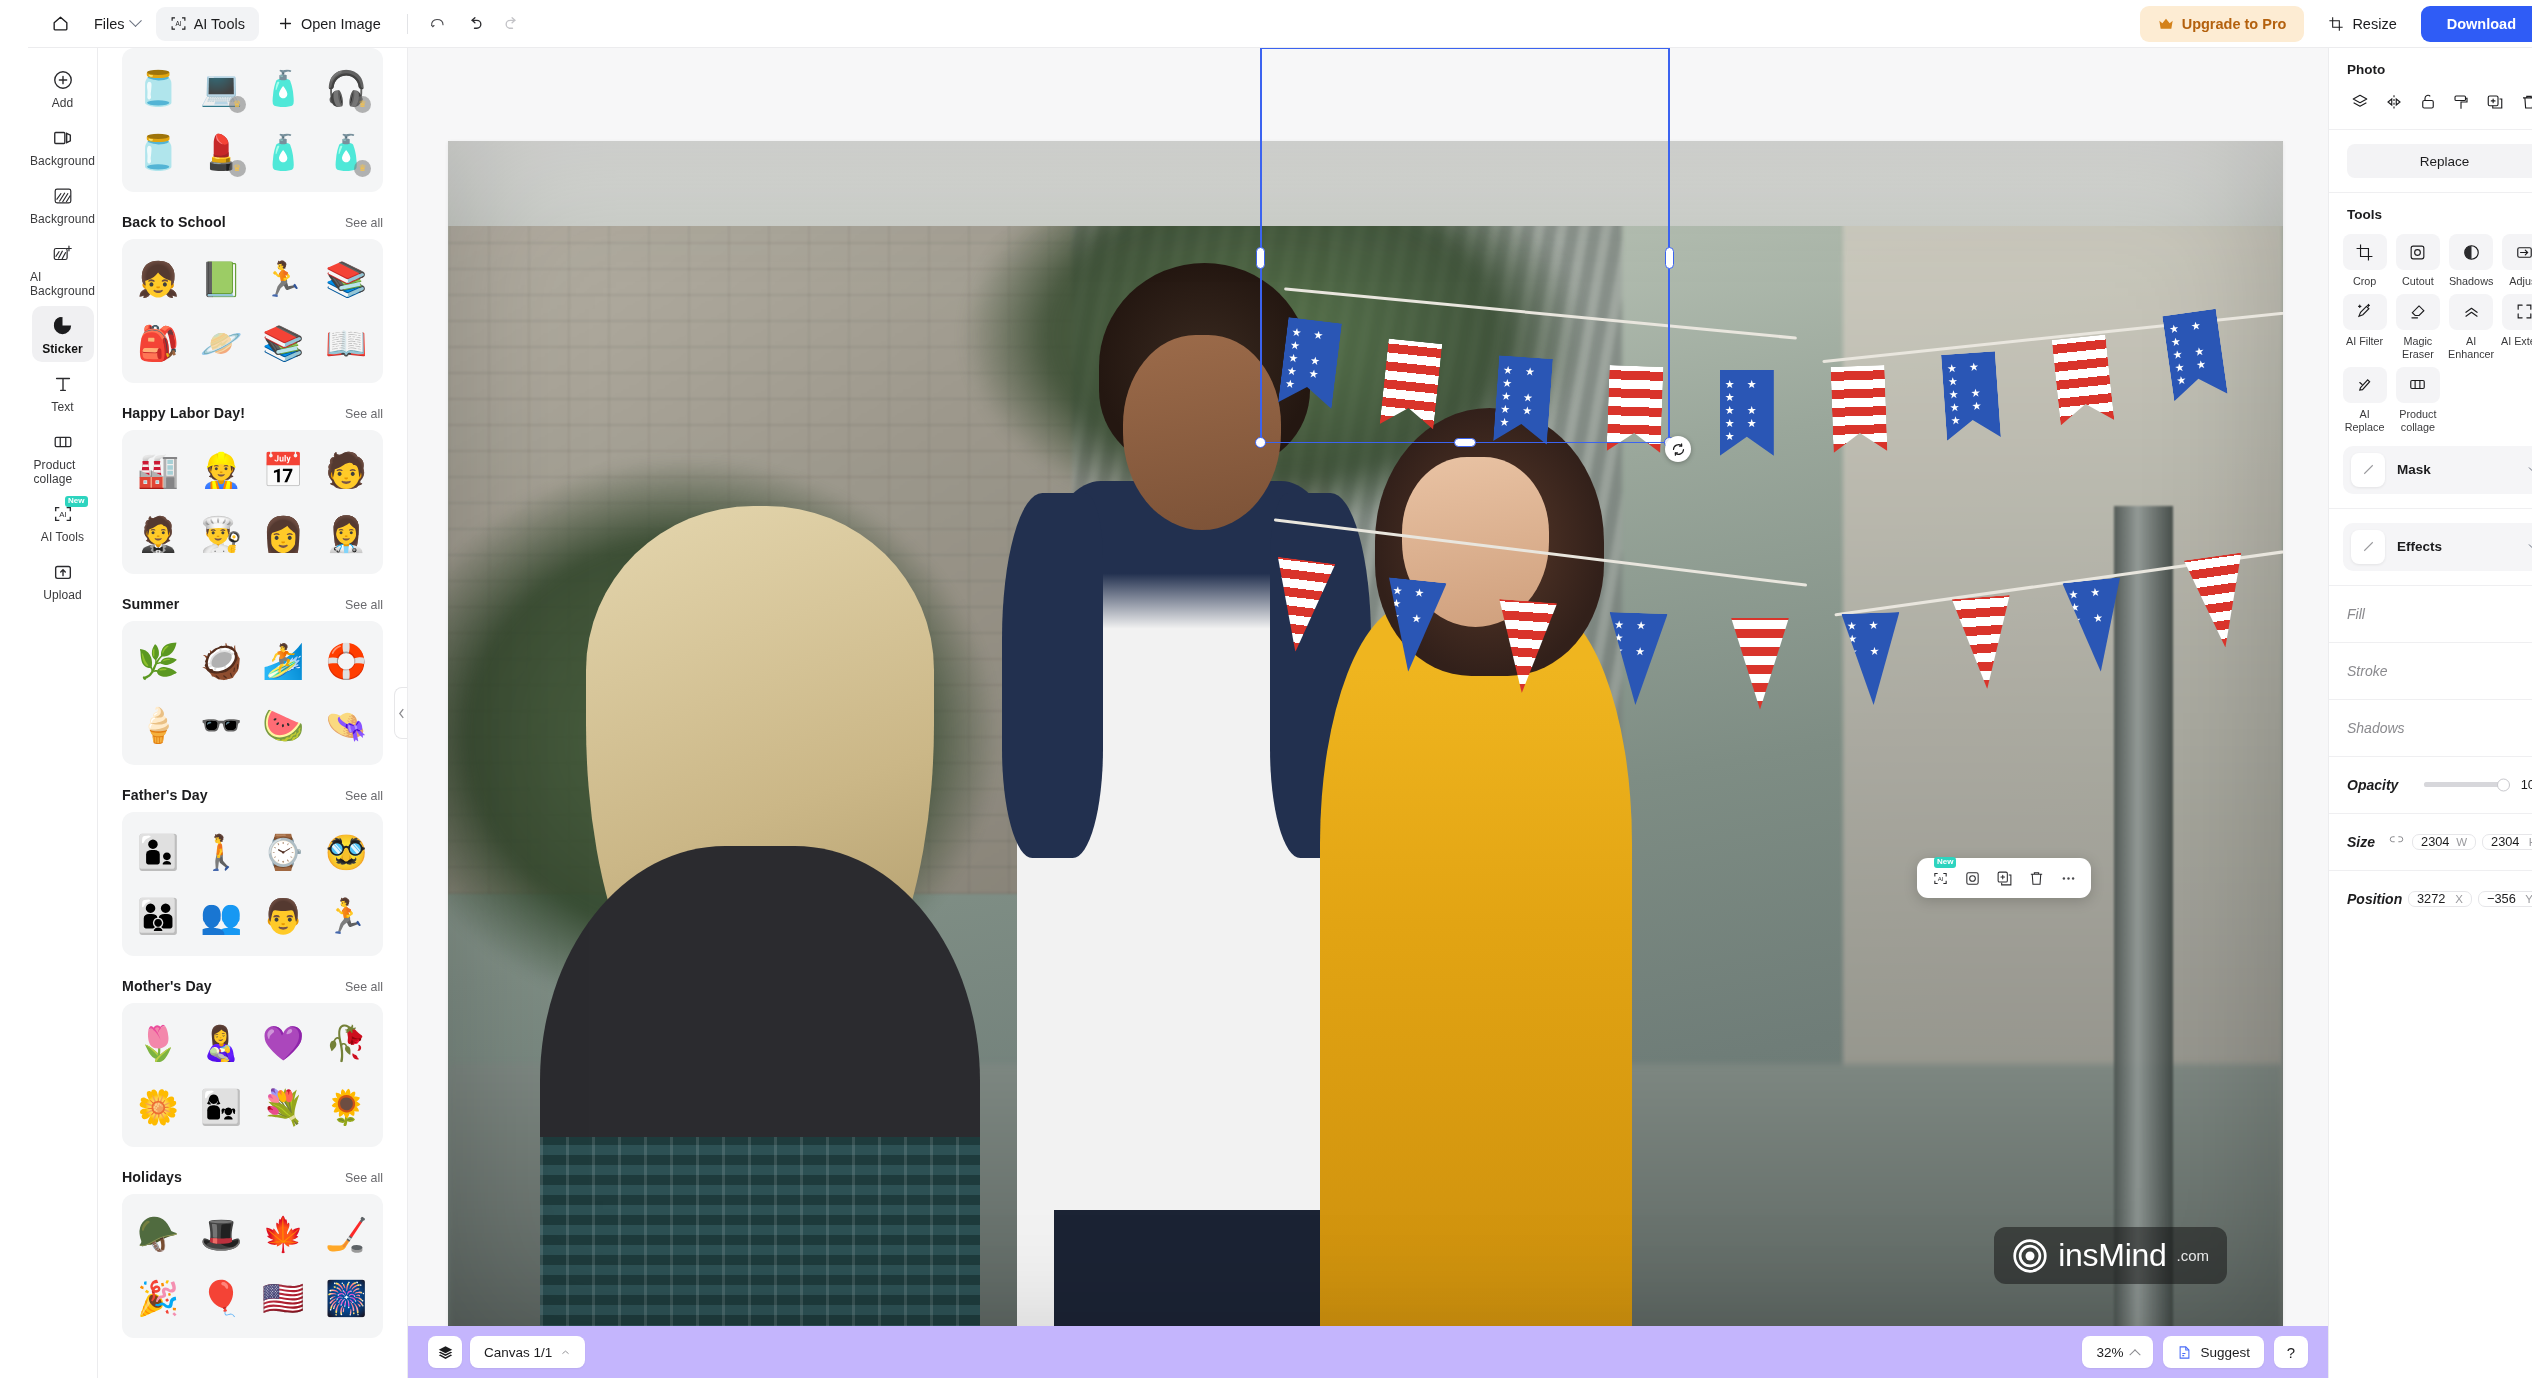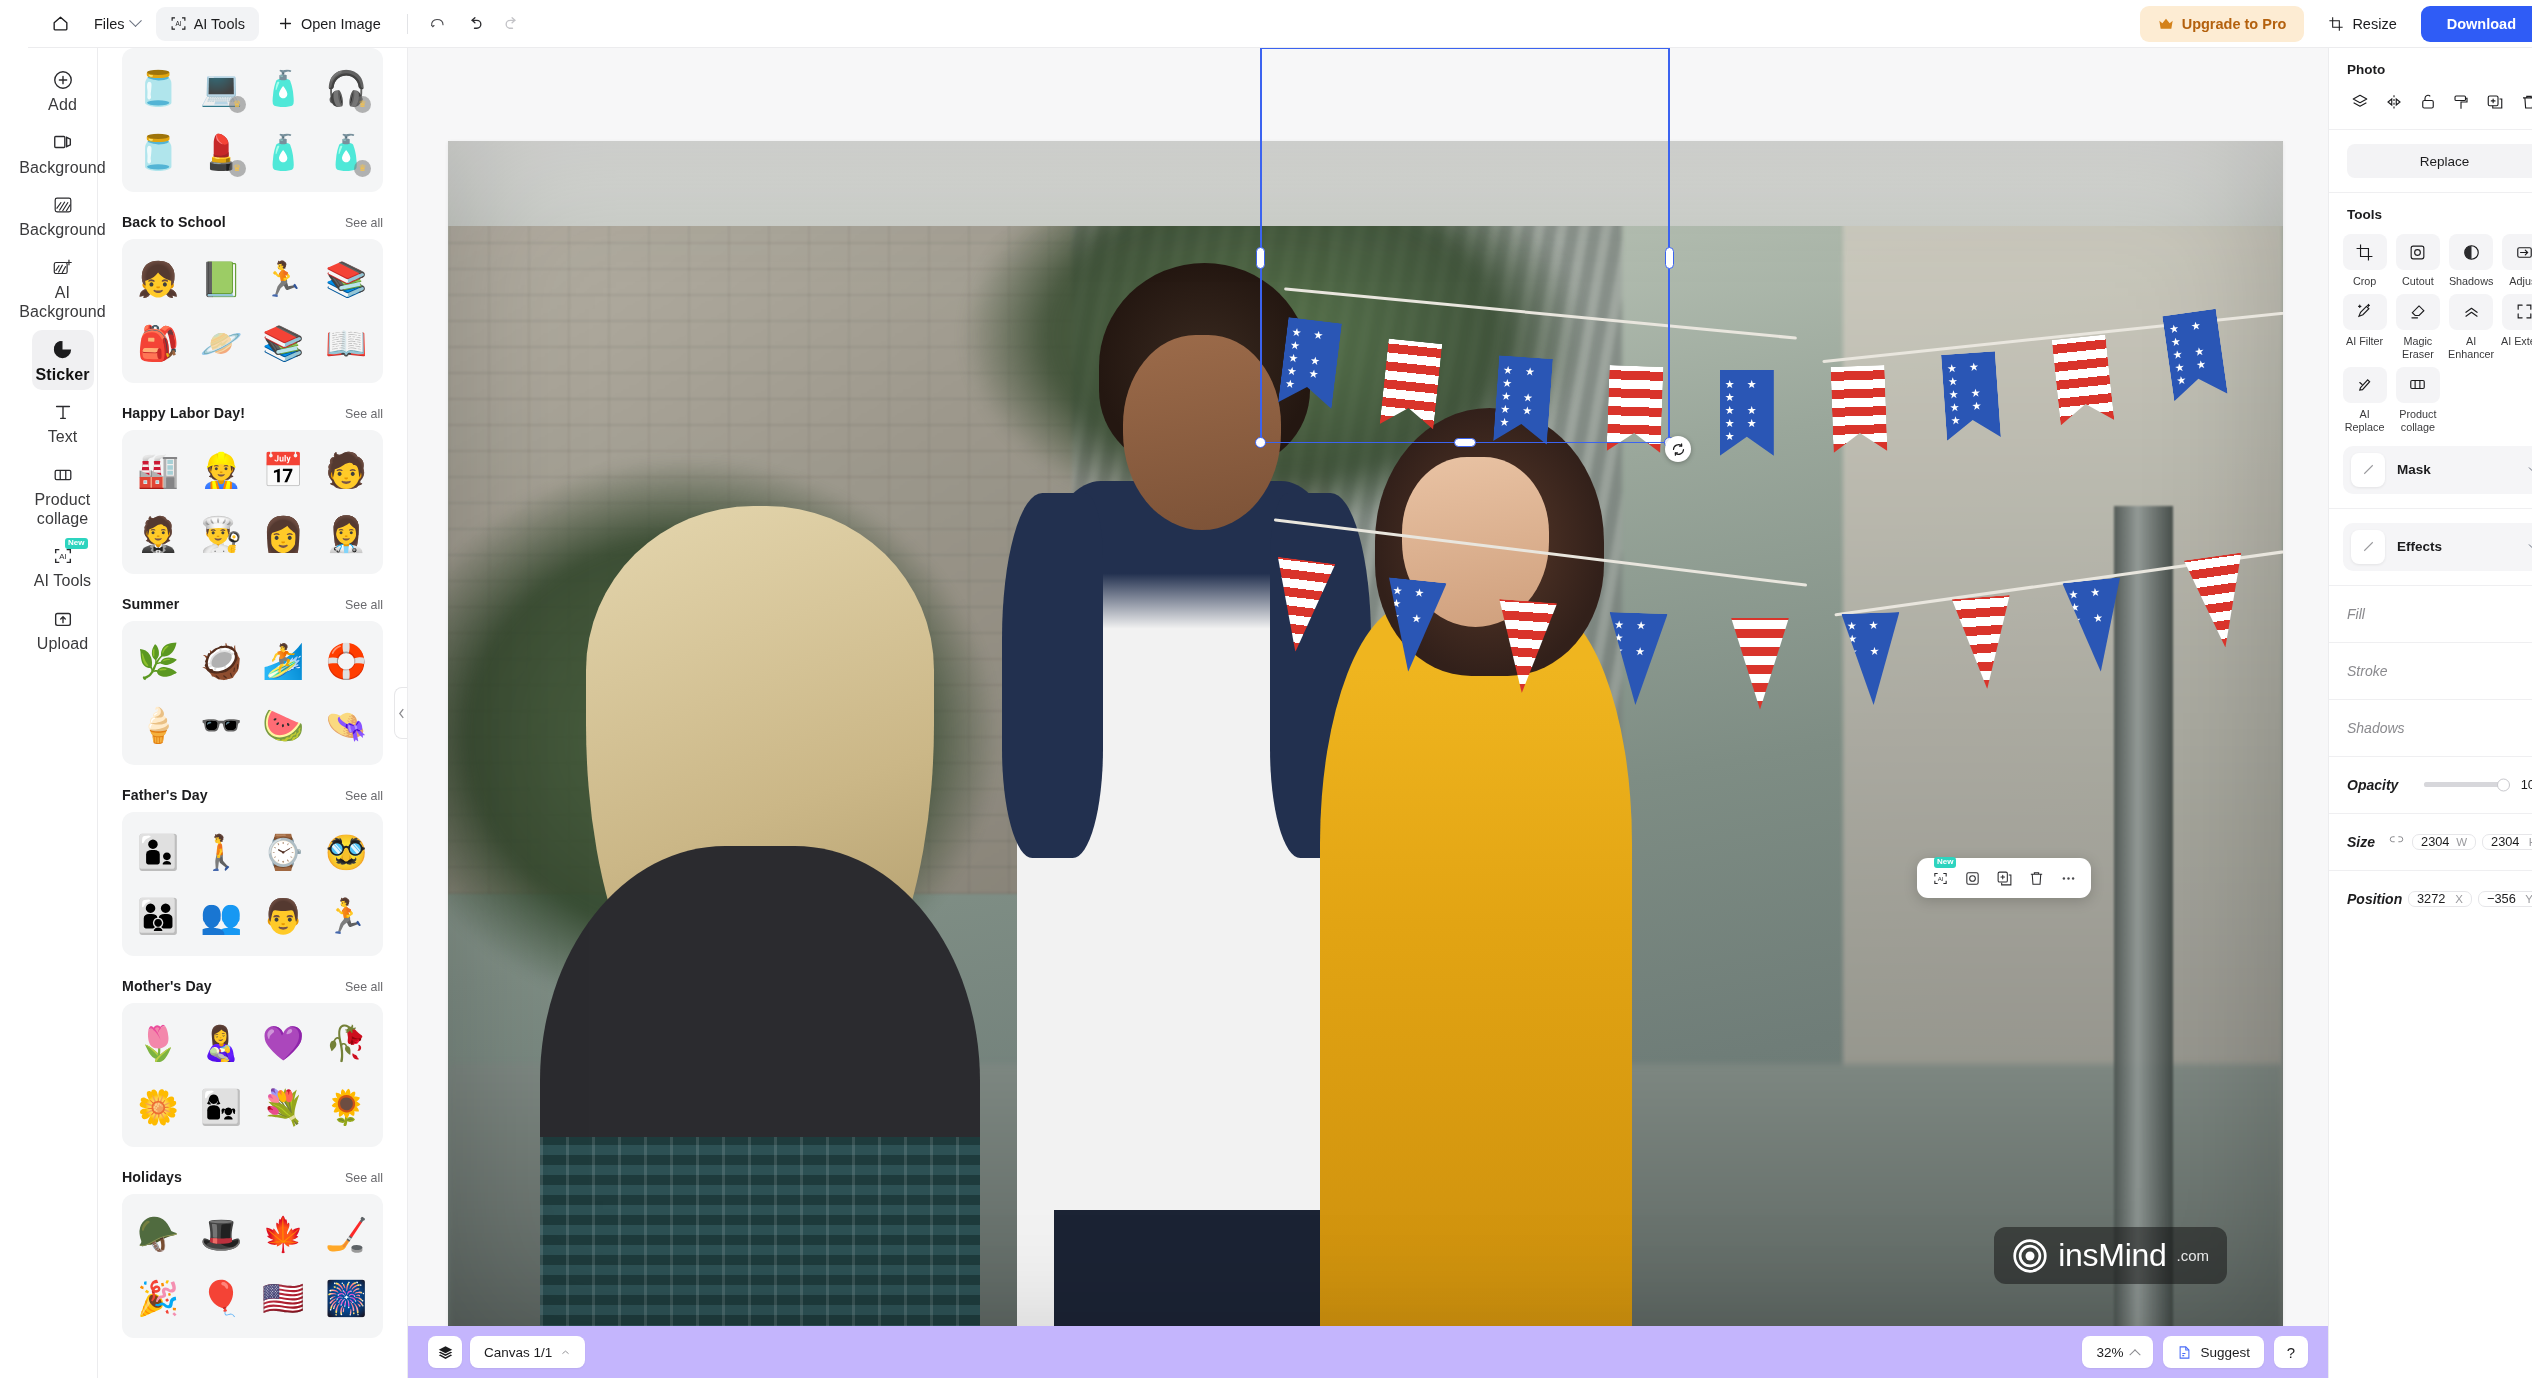--- a/index.html
+++ b/index.html
@@ -72,21 +72,21 @@
     position: relative; z-index: 20;
   }
   .rail-item {
     width: 62px; padding: 7px 2px 6px; border-radius: 10px;
     display: flex; flex-direction: column; align-items: center; gap: 4px;
     cursor: pointer; position: relative;
   }
   .rail-item.active { background: #f0f0f2; }
   .rail-ico { height: 25px; display: flex; align-items: center; justify-content: center; }
   .rail-lbl {
-    font-size: 16px; color: #3a3a3c; line-height: 1.17; text-align: center; letter-spacing: .1px;
+    font-size: 12px; color: #3a3a3c; line-height: 1.17; text-align: left; letter-spacing: .1px;
   }
   .rail-item.active .rail-lbl { font-weight: 700; color: #111; }
   .newbadge {
     position: absolute; top: 2px; right: 6px;
     background: #2dd4bf; color: #fff; font-size: 8px; font-weight: 700;
     border-radius: 3px; padding: 1px 3px; line-height: 1.1;
   }
 
   
   .panel {

